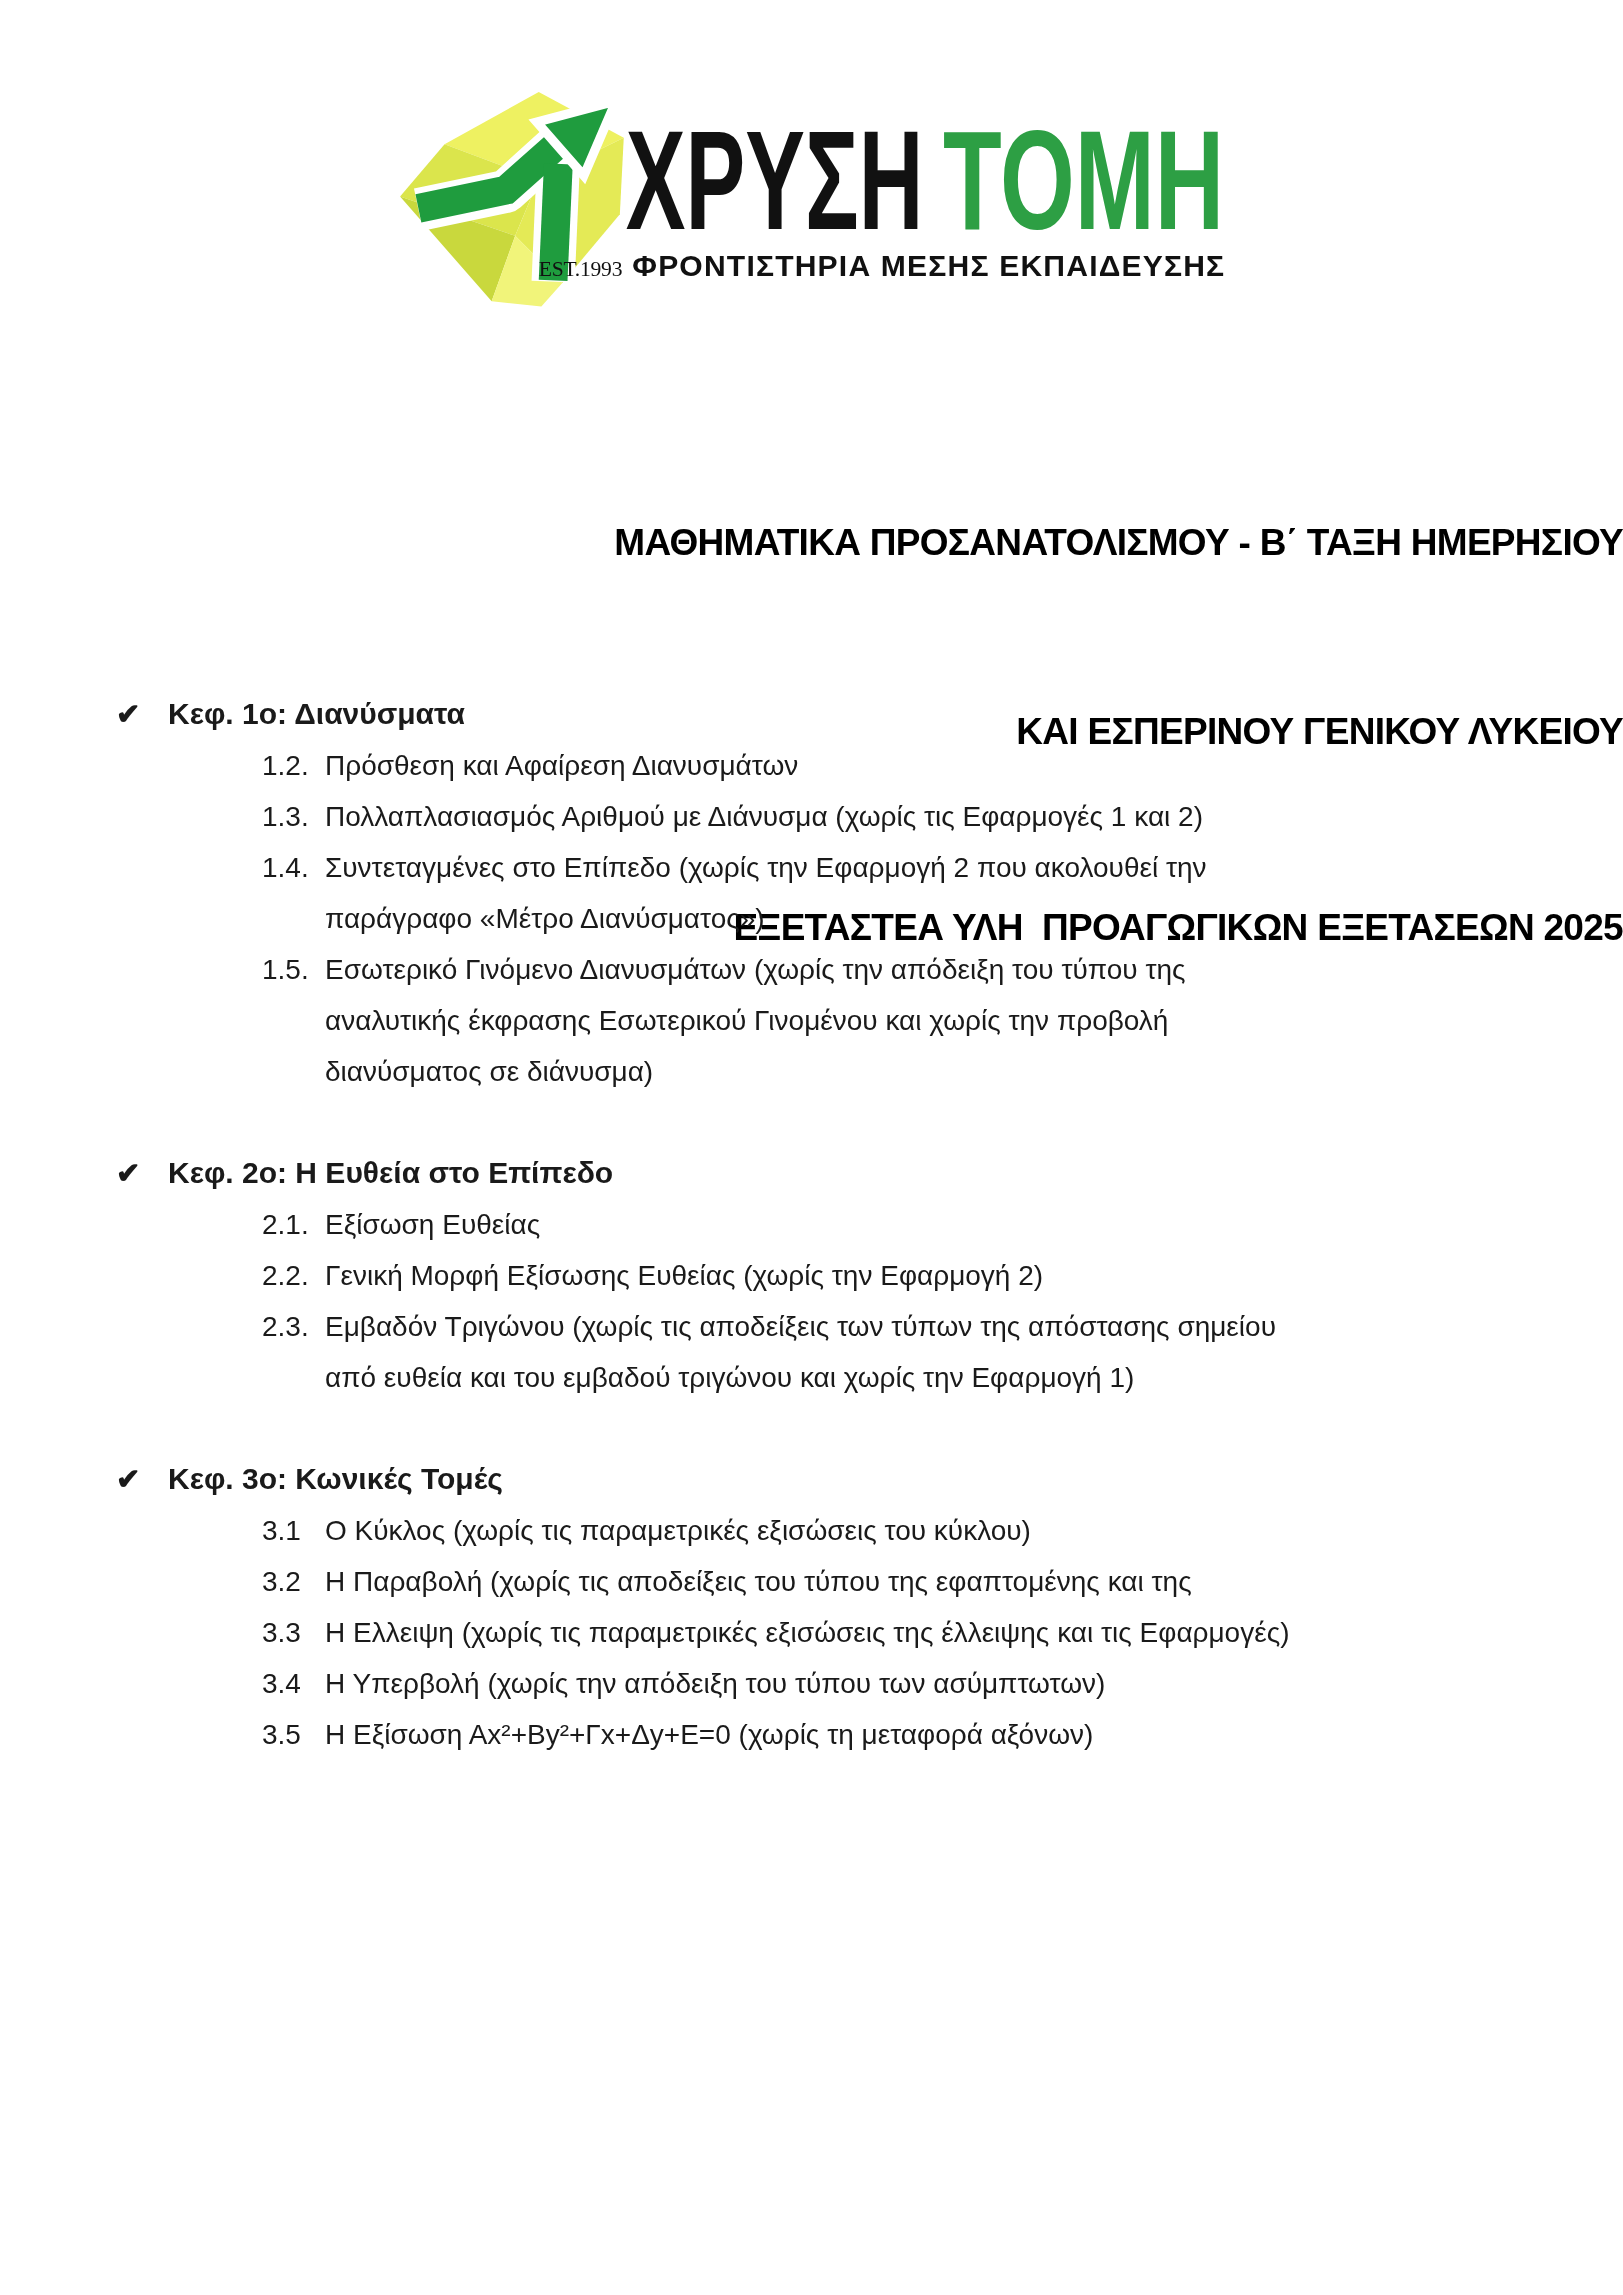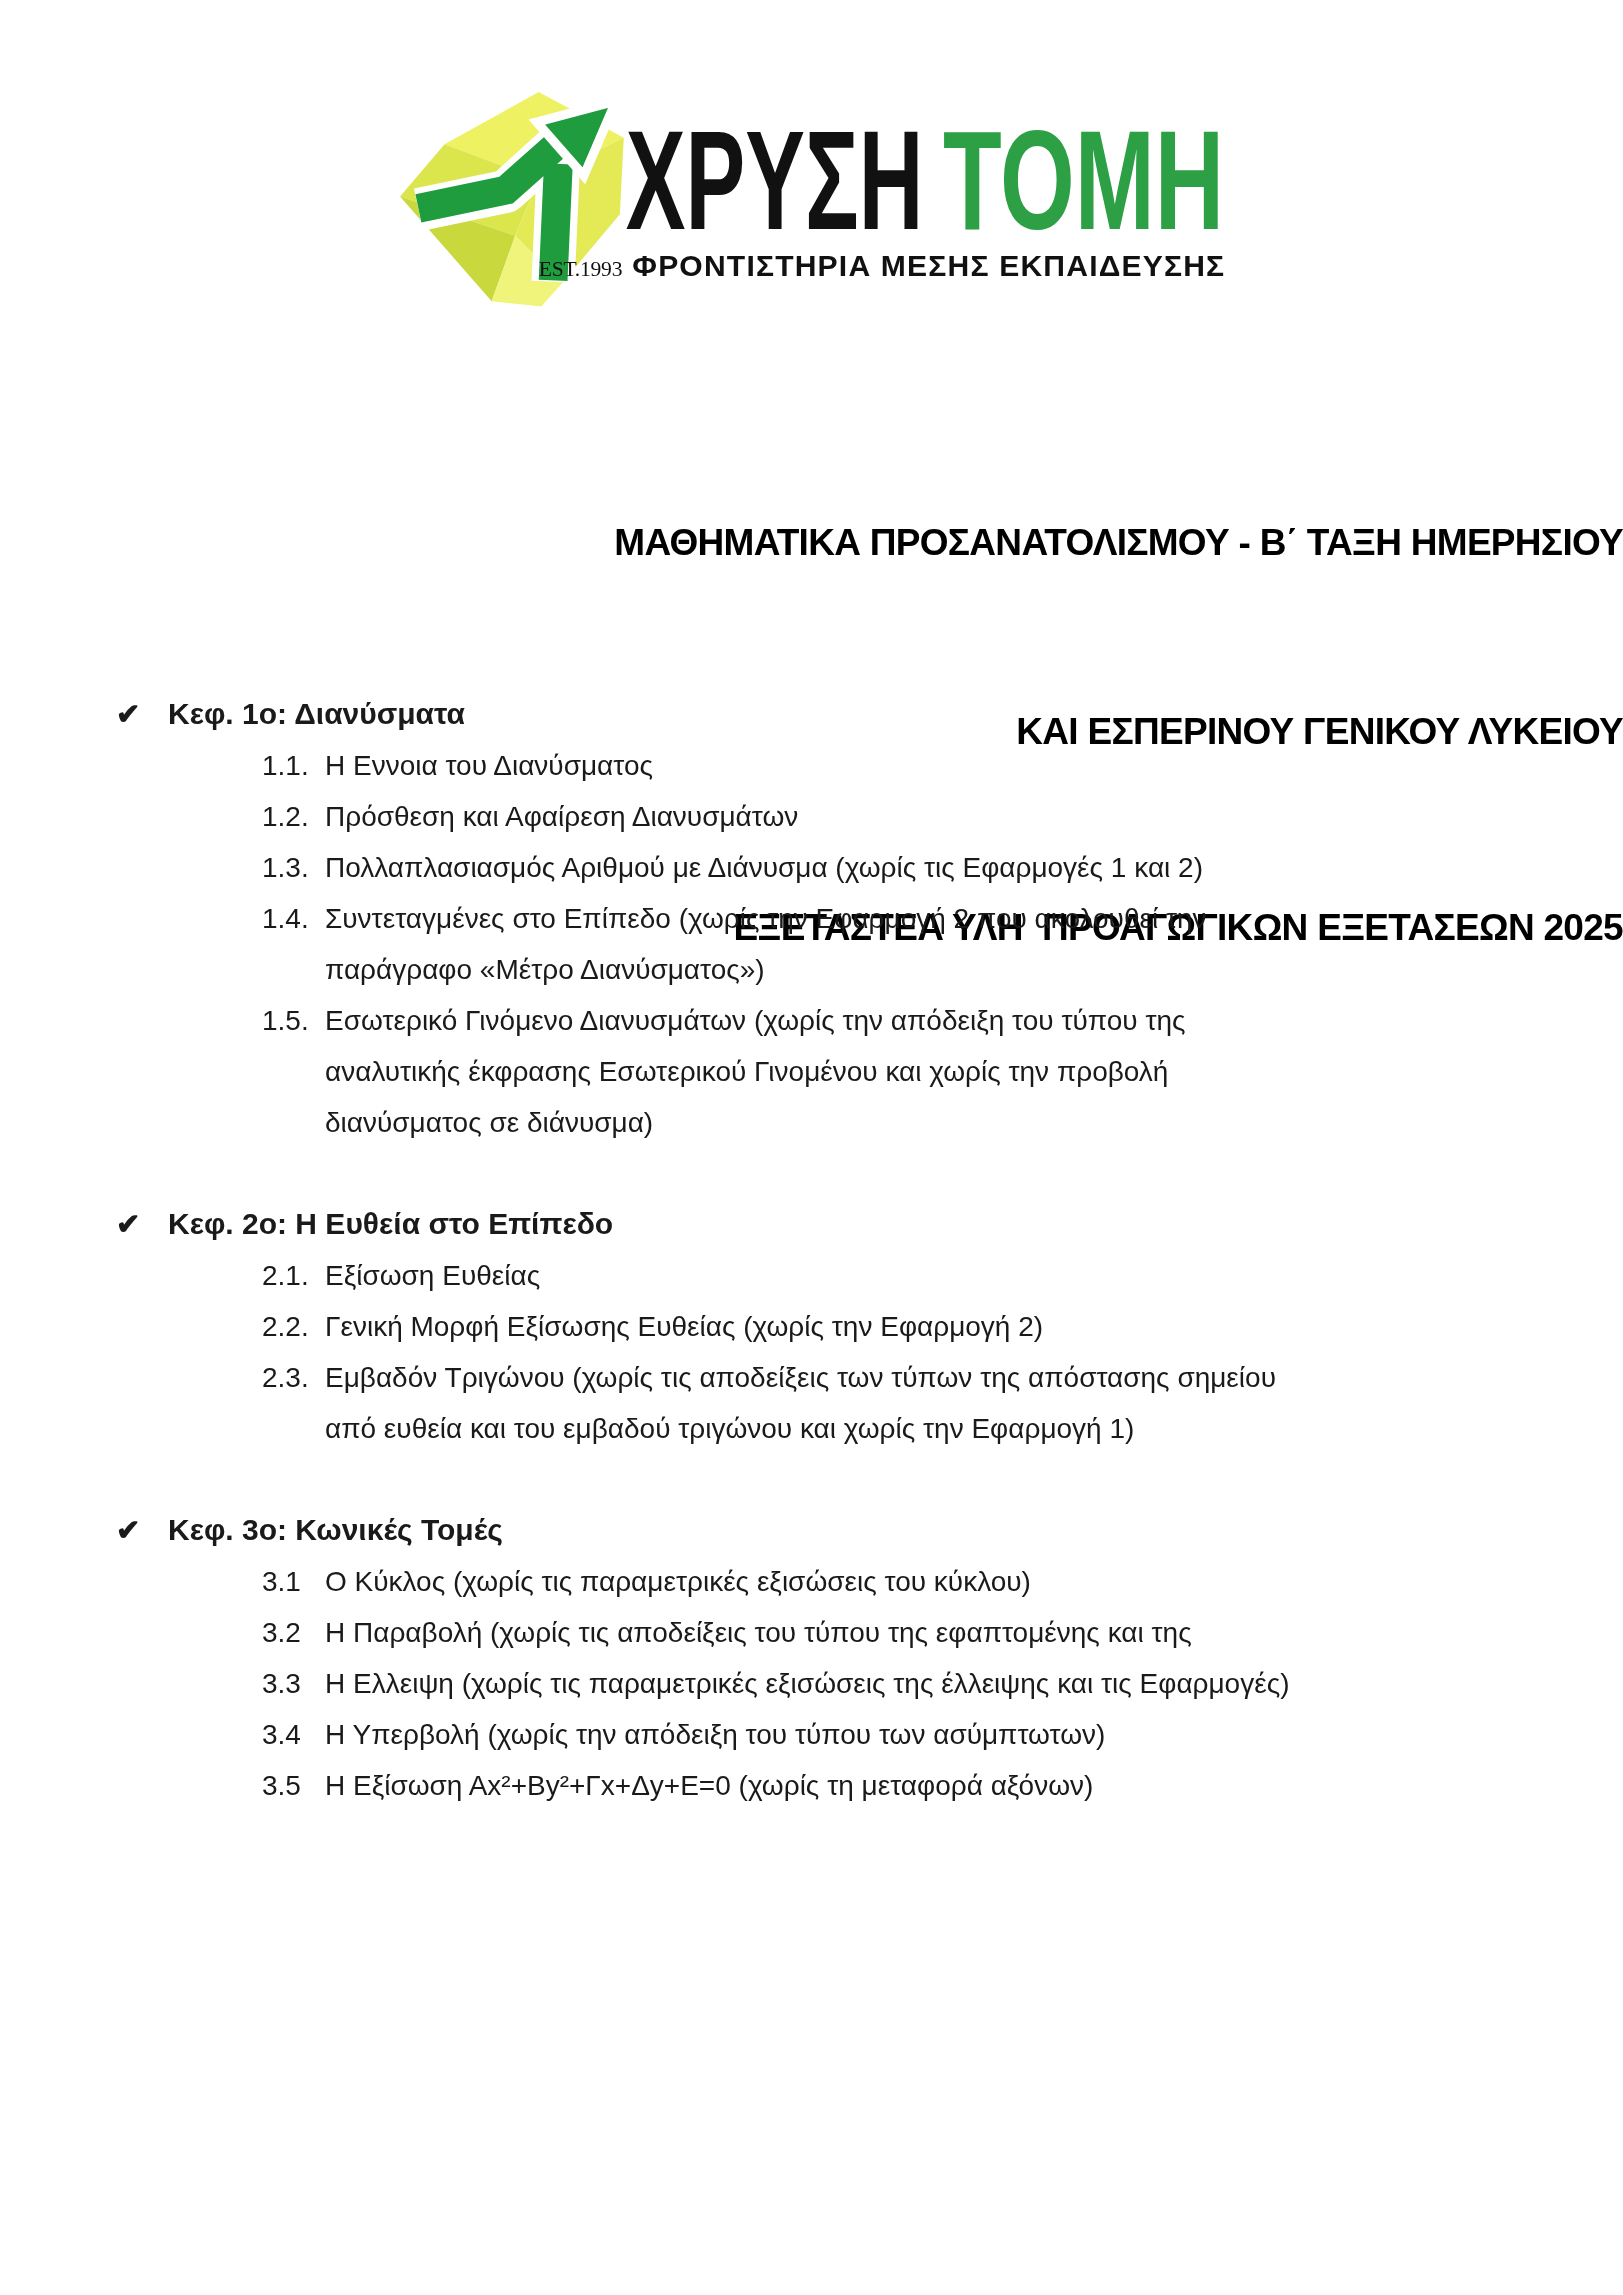--- a/index.html
+++ b/index.html
@@ -67,23 +67,20 @@
     <div class="title-line">ΜΑΘΗΜΑΤΙΚΑ ΠΡΟΣΑΝΑΤΟΛΙΣΜΟΥ - Β΄ ΤΑΞΗ ΗΜΕΡΗΣΙΟΥ</div>
     <div class="title-line">ΚΑΙ ΕΣΠΕΡΙΝΟΥ ΓΕΝΙΚΟΥ ΛΥΚΕΙΟΥ</div>
     <div class="title-line title-line3">ΕΞΕΤΑΣΤΕΑ ΥΛΗ  ΠΡΟΑΓΩΓΙΚΩΝ ΕΞΕΤΑΣΕΩΝ 2025</div>
   </div>
 
   <div class="content">
 
     <div class="section">
       <div class="section-heading"><span class="check">✔</span><span>Κεφ. 1ο: Διανύσματα</span></div>
       <div class="item">
-        <div><span class="num">1.1.</span><span class="line-text">Η Εννοια του Διανύσματος</span></div>
-      </div>
-      <div class="item">
         <div><span class="num">1.2.</span><span class="line-text">Πρόσθεση και Αφαίρεση Διανυσμάτων</span></div>
       </div>
       <div class="item">
         <div><span class="num">1.3.</span><span class="line-text">Πολλαπλασιασμός Αριθμού με Διάνυσμα (χωρίς τις Εφαρμογές 1 και 2)</span></div>
       </div>
       <div class="item">
         <div><span class="num">1.4.</span><span class="line-text">Συντεταγμένες στο Επίπεδο (χωρίς την Εφαρμογή 2 που ακολουθεί την</span></div>
         <div class="cont">παράγραφο «Μέτρο Διανύσματος»)</div>
       </div>
       <div class="item">

